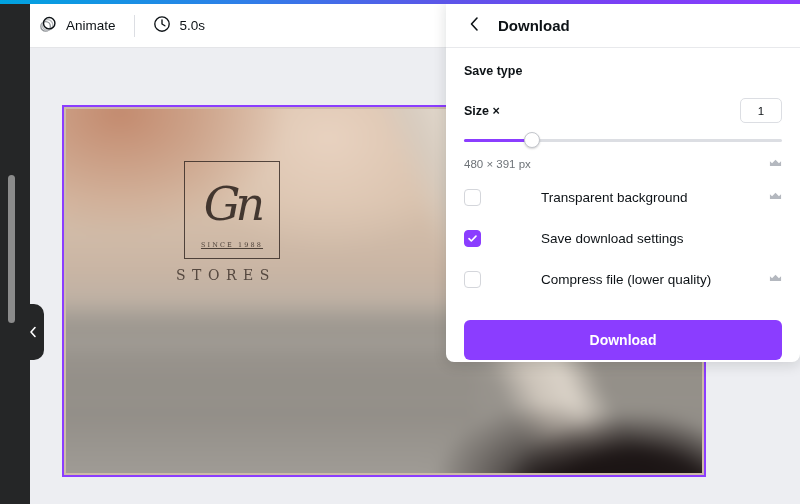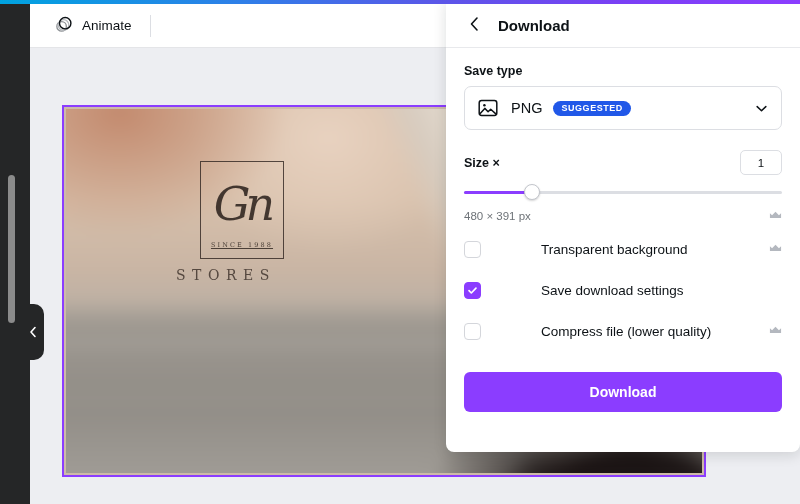--- a/index.html
+++ b/index.html
@@ -48,21 +48,20 @@
     display: flex; align-items: center; justify-content: center;
   }
   .collapse-handle svg { display: block; }
 
   
   .toolbar {
     position: absolute; left: 30px; top: 4px;
     width: 416px; height: 44px;
     background: #ffffff;
     display: flex; align-items: center;
-    padding-left: 16px;
     z-index: 30;
     border-bottom: 1px solid #e4e5e8;
   }
   .tool-btn {
     display: flex; align-items: center; gap: 9px;
     height: 32px; padding: 0 8px;
     border-radius: 5px; cursor: pointer;
     color: #0d1216;
     font-size: 13.5px;
   }
@@ -114,22 +113,22 @@
       radial-gradient(ellipse 200px 170px at 42% 14%, #e8d2c0 0%, rgba(232,210,192,0) 70%),
       radial-gradient(ellipse 220px 190px at 78% 12%, #cfb9a6 0%, rgba(207,185,166,0) 72%),
       radial-gradient(ellipse 170px 140px at 92% 30%, #b79b86 0%, rgba(183,155,134,0) 70%),
       linear-gradient(180deg, #d9bfa9 0%, #d7c0ab 28%, #c9b5a4 45%, #b3aca3 60%, #a39e96 80%, #b5b1ab 100%);
     filter: blur(7px);
   }
 
   
   .logo-box {
     position: absolute;
-    left: 134px; top: 52px;
-    width: 84px; height: 98px;
+    left: 118px; top: 52px;
+    width: 96px; height: 98px;
     border: 1.6px solid rgba(42,32,28,0.78);
   }
   .logo-mono {
     position: absolute;
     left: 0; right: 0; top: 14px;
     text-align: center;
     font-family: "DejaVu Serif", serif;
     font-style: italic;
     font-size: 46px;
     line-height: 56px;
@@ -153,21 +152,21 @@
     font-family: "DejaVu Serif", serif;
     font-size: 14px;
     letter-spacing: 6.5px;
     color: rgba(44,34,29,0.74);
   }
 
   
   .panel {
     position: absolute;
     left: 446px; top: 0;
-    width: 354px; height: 452px;
+    width: 354px; height: 362px;
     background: #ffffff;
     z-index: 50;
     box-shadow: 0 3px 14px rgba(14,19,24,0.14);
     border-radius: 0 0 8px 8px;
   }
   .panel-head {
     height: 44px;
     display: flex; align-items: center;
     padding-left: 14px;
     border-bottom: 1px solid #e8e9ec;
@@ -353,55 +352,48 @@
       <span>
         <svg width="19" height="19" viewBox="0 0 20 20" fill="none">
           <ellipse cx="8" cy="12" rx="5" ry="5" stroke="#8e9296" stroke-width="1.4"></ellipse>
           <ellipse cx="10" cy="10.5" rx="5.6" ry="5.6" stroke="#b5b8bc" stroke-width="1.3"></ellipse>
           <ellipse cx="11.8" cy="8.6" rx="6" ry="6" stroke="#0d1216" stroke-width="1.5"></ellipse>
         </svg>
       </span>
       <span class="tool-label">Animate</span>
     </div>
     <div class="tool-sep"></div>
+    <div class="tool-btn">
+      <span>
+        <svg width="18" height="18" viewBox="0 0 20 20" fill="none">
+          <circle cx="10" cy="10" r="8" stroke="#0d1216" stroke-width="1.5"></circle>
+          <path d="M10 5.4V10l3.2 2" stroke="#0d1216" stroke-width="1.5" stroke-linecap="round" stroke-linejoin="round"></path>
+        </svg>
+      </span>
+      <span class="tool-label">5.0s</span>
+    </div>
   </div>
 
   <div class="panel">
 
     <div class="panel-head">
       <div class="back-btn">
         <span>
           <svg width="13" height="16" viewBox="0 0 13 16" fill="none">
             <path d="M9 2L3.5 8L9 14" stroke="#0d1216" stroke-width="1.6" stroke-linecap="round" stroke-linejoin="round"></path>
           </svg>
         </span>
       </div>
       <div class="panel-title">Download</div>
     </div>
 
     <div class="panel-body">
 
       <div class="field-label">Save type</div>
 
-      <div class="select-row">
-        <span class="ft-icon">
-          <svg width="22" height="22" viewBox="0 0 22 22" fill="none">
-            <rect x="2.2" y="3.6" width="17.6" height="14.8" rx="2.4" stroke="#0d1216" stroke-width="1.5"></rect>
-            <circle cx="7.4" cy="8.3" r="1.25" fill="#0d1216"></circle>
-            <path d="M3.2 16.4l4.6-5 3.3 3.3 2.6-2.4 5.1 4.6" stroke="#0d1216" stroke-width="1.5" stroke-linejoin="round" stroke-linecap="round"></path>
-          </svg>
-        </span>
-        <span class="ft-name">PNG</span>
-        <span class="badge">SUGGESTED</span>
-        <span class="chev-right">
-          <svg width="15" height="15" viewBox="0 0 16 16" fill="none">
-            <path d="M3.4 6L8 10.4L12.6 6" stroke="#0d1216" stroke-width="1.6" stroke-linecap="round" stroke-linejoin="round"></path>
-          </svg>
-        </span>
-      </div>
 
       <div class="size-row">
         <span class="size-label">Size ×</span>
         <input class="size-input" type="text" value="1" style="">
       </div>
 
       <div class="slider-wrap">
         <div class="slider-track"></div>
         <div class="slider-fill"></div>
         <div class="slider-thumb"></div>

